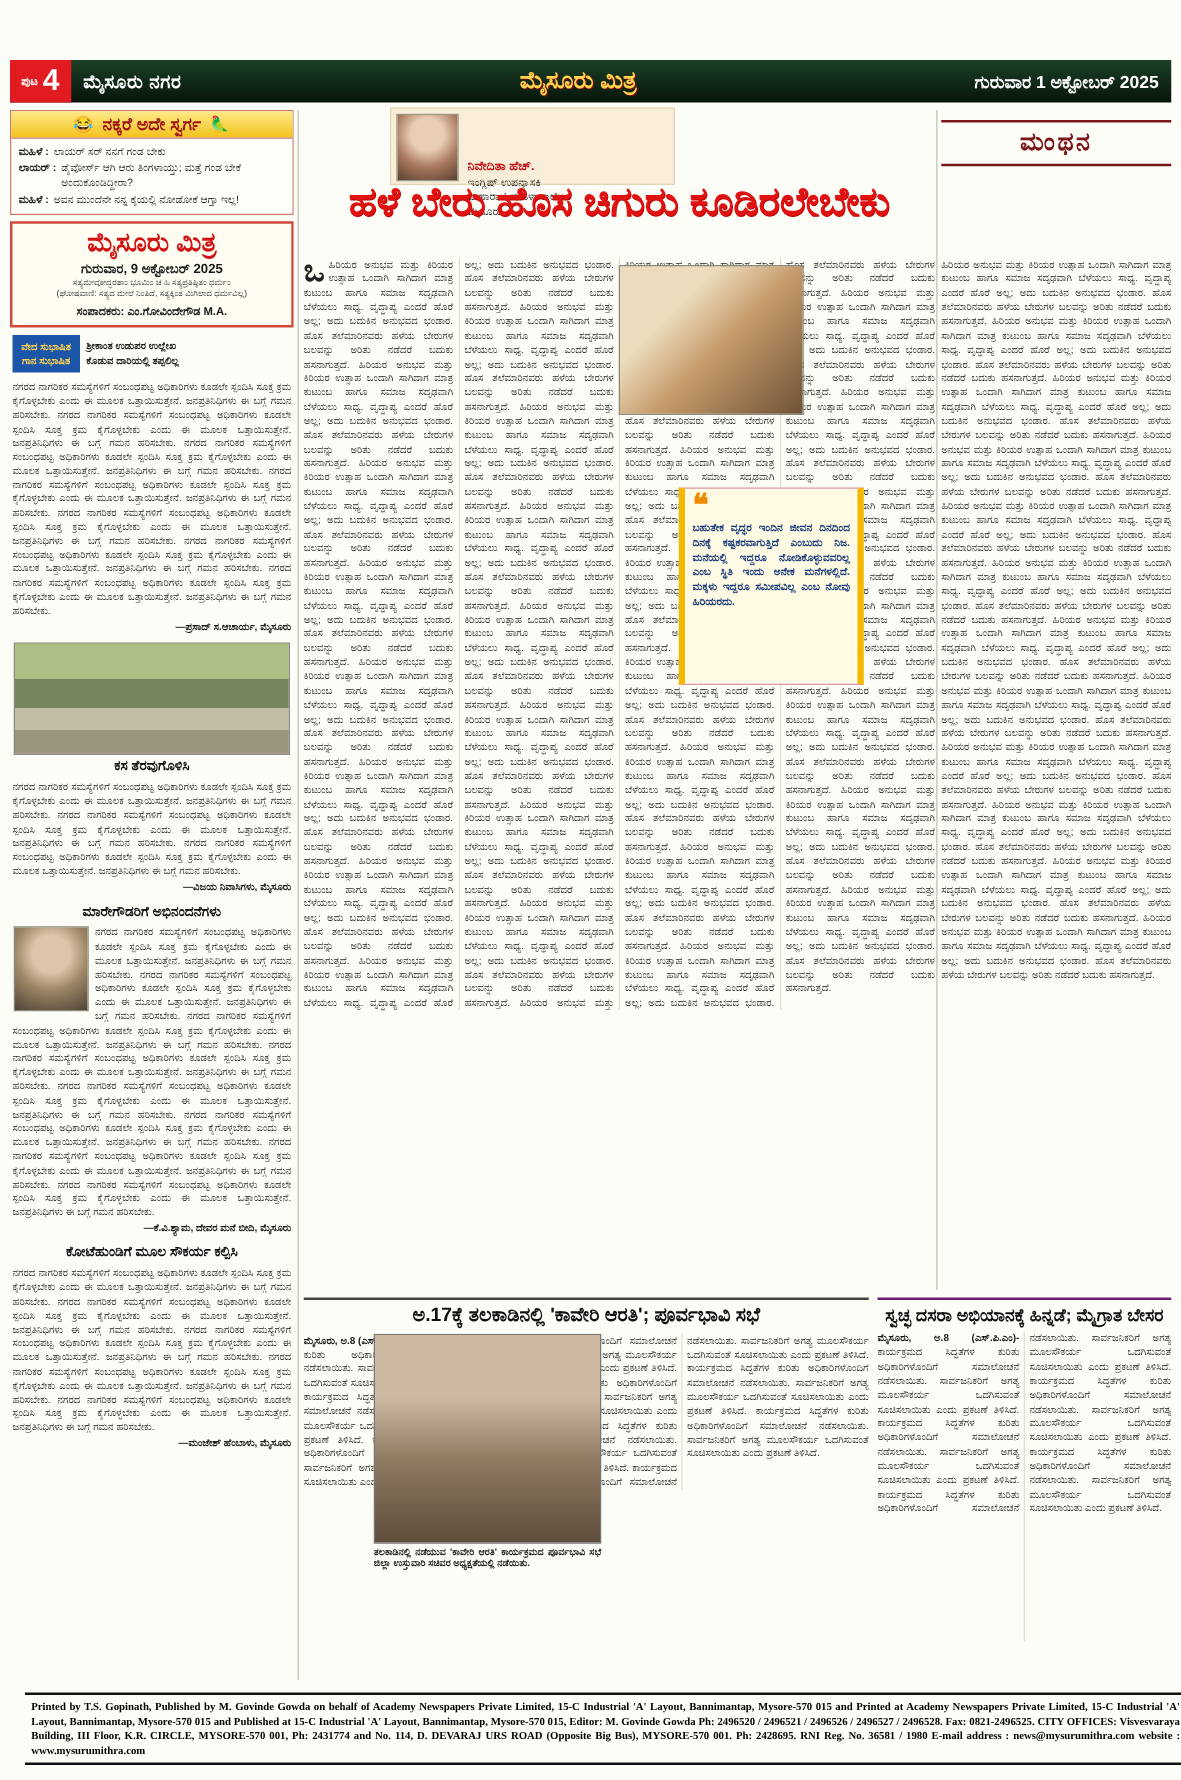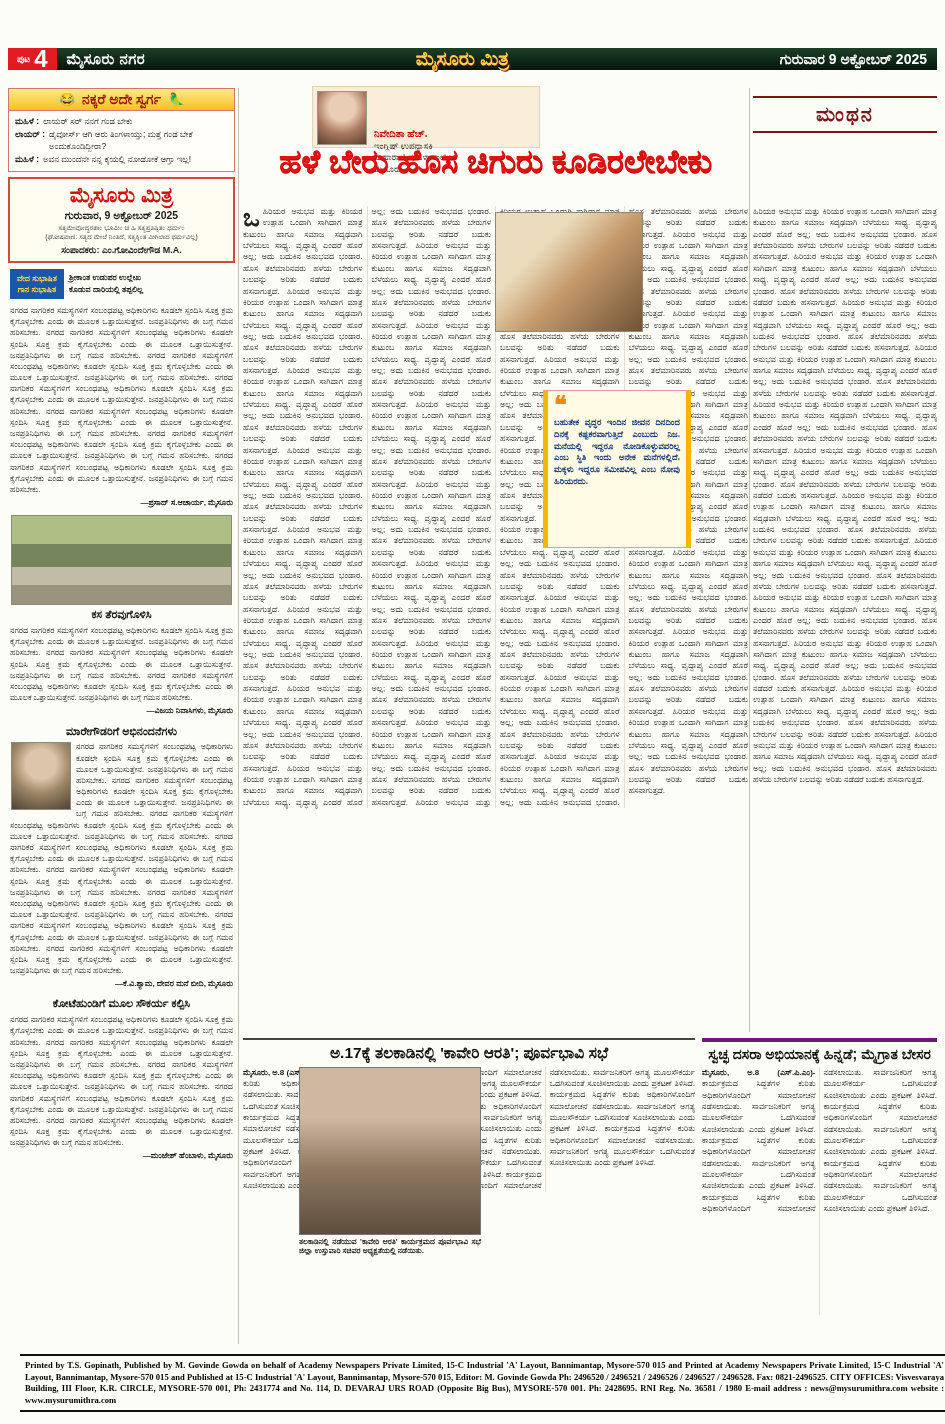--- a/index.html
+++ b/index.html
@@ -1,20 +1,20 @@
 <!DOCTYPE html>
 <html><head>
 <meta charset="utf-8">
 <style>
   html,body{margin:0;padding:0;background:#e8e8e2;}
   .page{position:relative;width:945px;height:1424px;background:#fdfdf7;margin:0 auto;
         font-family:"Liberation Sans",sans-serif;color:#1a1a1a;overflow:hidden;}
 
   
-  .topbar{position:absolute;top:48px;left:8px;width:929px;height:22px;
+  .topbar{position:absolute;top:48px;left:8px;width:929px;height:34px;
           background:linear-gradient(180deg,#1b4026,#06150a);display:flex;align-items:center;color:#fff;}
   .pagebox{display:flex;align-items:center;background:#e21b22;height:100%;padding:0 9px;gap:4px;}
   .pagebox .lbl{font-size:9px;font-weight:bold;}
   .pagebox .num{font-size:24px;font-weight:bold;line-height:1;}
   .topbar .section{font-size:15px;font-weight:bold;margin-left:10px;letter-spacing:.5px;}
   .topbar .mast{flex:1;text-align:center;font-size:19px;font-weight:bold;color:#ffd34d;text-shadow:1px 1px 0 #7a0c0c;}
   .topbar .date{font-size:14px;font-weight:bold;margin-right:10px;}
 
   
   .leftcol{position:absolute;top:88px;left:8px;width:227px;height:1258px;overflow:hidden;
@@ -92,21 +92,21 @@
   .news-left{position:absolute;top:1038px;left:243px;width:452px;height:302px;border-top:2px solid #444;padding-top:4px;box-sizing:border-box;}
   .news-headline{font-size:15.5px;font-weight:bold;text-align:center;color:#101010;margin:0 0 4px;line-height:1.2;}
   .news-left-body{position:relative;columns:3;column-gap:8px;column-rule:1px solid #e2dfd0;
                   font-size:8px;line-height:1.42;text-align:justify;height:262px;overflow:hidden;}
   .dateline{font-weight:bold;}
   .meeting-wrap{position:absolute;left:56px;top:0;width:182px;background:#fdfdf7;padding-bottom:2px;}
   .meeting-photo{width:180px;height:166px;border:1px solid #777;
      background:linear-gradient(180deg,#cdb9a2 0 30%,#8f7a62 60%,#5e4d3c 100%);}
   .meeting-caption{font-size:7.6px;font-weight:bold;text-align:justify;line-height:1.3;margin-top:2px;}
 
-  .news-right{position:absolute;top:1038px;left:702px;width:235px;height:302px;border-top:4px solid #701a75;padding-top:4px;box-sizing:border-box;}
+  .news-right{position:absolute;top:1038px;left:702px;width:235px;height:302px;border-top:2px solid #701a75;padding-top:4px;box-sizing:border-box;}
   .news-right .news-headline{font-size:14px;}
   .news-right-body{columns:2;column-gap:8px;column-rule:1px solid #e2dfd0;
                    font-size:8px;line-height:1.42;text-align:justify;height:248px;overflow:hidden;}
 
   
   .footer{position:absolute;left:20px;top:1354px;width:929px;box-sizing:border-box;
           border-top:2px solid #111;border-bottom:2px solid #111;padding:4px 5px;
           font-family:"Liberation Serif",serif;font-weight:bold;font-size:8.6px;line-height:1.35;text-align:justify;color:#000;}
 </style>
 </head>
@@ -114,21 +114,21 @@
 
 <div class="page">
 
   <div class="topbar">
     <div class="pagebox">
       <span class="lbl">ಪುಟ</span>
       <span class="num">4</span>
     </div>
     <span class="section">ಮೈಸೂರು ನಗರ</span>
     <span class="mast">ಮೈಸೂರು ಮಿತ್ರ</span>
-    <span class="date">ಗುರುವಾರ 9 ಅಕ್ಟೋಬರ್ 2025</span>
+    <span class="date">ಗುರುವಾರ 1 ಅಕ್ಟೋಬರ್ 2025</span>
   </div>
 
   <div class="vline" style="top:88px;left:238px;height:1256px;"></div>
   <div class="vline" style="top:88px;left:749px;height:944px;"></div>
 
   <div class="leftcol">
 
     <div class="box">
       <div class="humor-head">
         <span class="humor-icon">😂</span>

